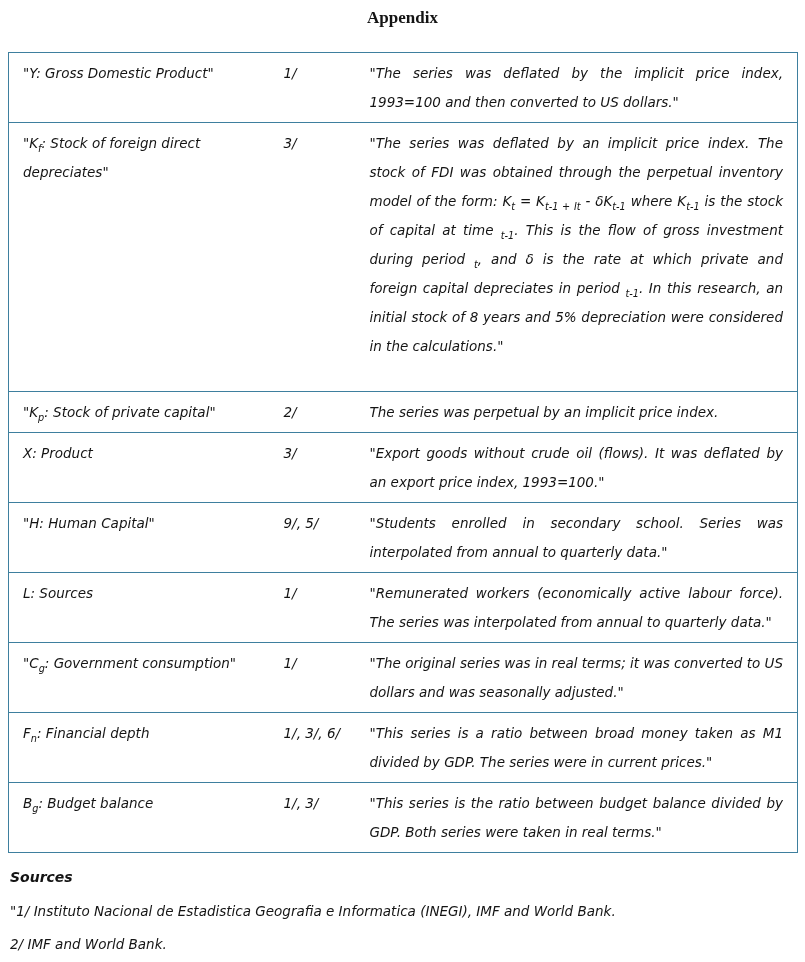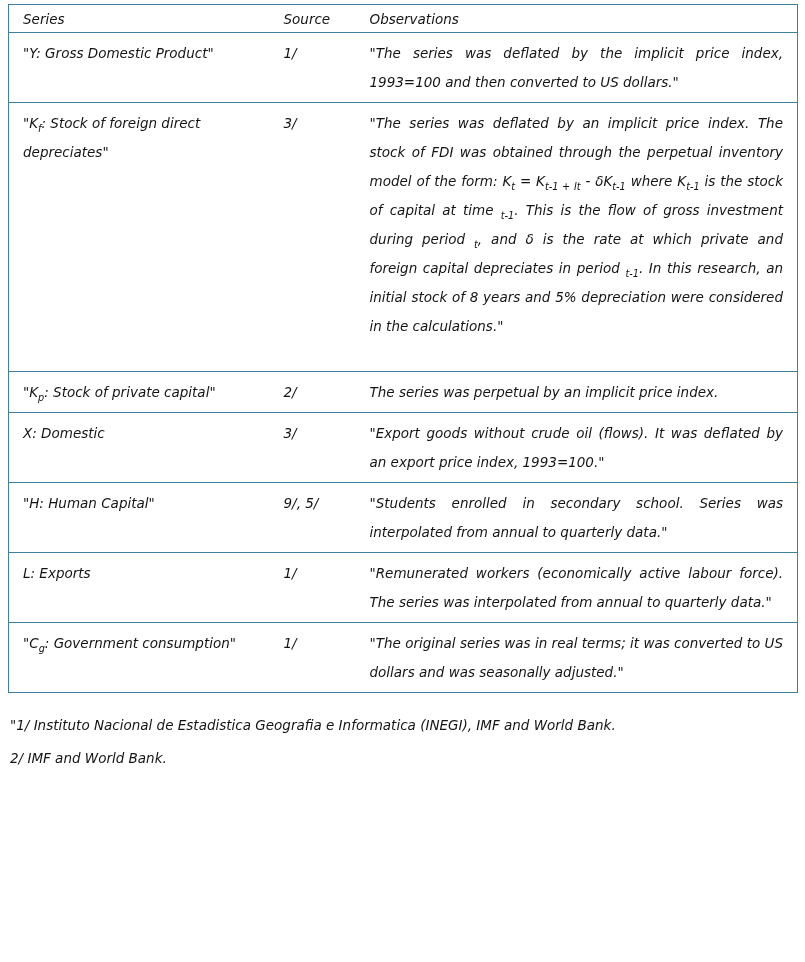--- a/index.html
+++ b/index.html
@@ -66,79 +66,86 @@
   .source-item {
     line-height: 33px;
     white-space: nowrap;
   }
 </style>
 </head>
 <body>
 
 <div class="page">
 
+  <div class="title">Appendix</div>
 
   <table class="appendix">
     <colgroup>
       <col class="c-series">
       <col class="c-source">
       <col class="c-obs">
     </colgroup>
     <tbody>
-        <tr>
-      <th>Series</th>
-      <th>Source</th>
-      <th>Observations</th>
-    </tr>
 
     <tr>
       <td class="series-cell"><span>"Y: Gross Domestic Product"</span></td>
       <td class="source-cell">1/</td>
       <td class="obs-cell"><span>"The series was deflated by the implicit price index, 1993=100 and then converted to US dollars."</span></td>
     </tr>
 
     <tr class="row-tall">
       <td class="series-cell"><span>"K</span><sub>f</sub><span>: Stock of foreign direct depreciates"</span></td>
       <td class="source-cell">3/</td>
       <td class="obs-cell"><span>"The series was deflated by an implicit price index. The stock of FDI was obtained through the perpetual inventory model of the form: K</span><sub>t</sub><span> = K</span><sub>t-1 + It</sub><span> - δK</span><sub>t-1</sub><span> where K</span><sub>t-1</sub><span> is the stock of capital at time </span><sub>t-1</sub><span>. This is the flow of gross investment during period </span><sub>t</sub><span>, and δ is the rate at which private and foreign capital depreciates in period </span><sub>t-1</sub><span>. In this research, an initial stock of 8 years and 5% depreciation were considered in the calculations."</span></td>
     </tr>
 
     <tr>
       <td class="series-cell"><span>"K</span><sub>p</sub><span>: Stock of private capital"</span></td>
       <td class="source-cell">2/</td>
       <td class="obs-cell"><span>The series was perpetual by an implicit price index.</span></td>
     </tr>
 
     <tr>
-      <td class="series-cell"><span>X: Domestic</span></td>
+      <td class="series-cell"><span>X: Product</span></td>
       <td class="source-cell">3/</td>
       <td class="obs-cell"><span>"Export goods without crude oil (flows). It was deflated by an export price index, 1993=100."</span></td>
     </tr>
 
     <tr>
       <td class="series-cell"><span>"H: Human Capital"</span></td>
       <td class="source-cell">9/, 5/</td>
       <td class="obs-cell"><span>"Students enrolled in secondary school. Series was interpolated from annual to quarterly data."</span></td>
     </tr>
 
     <tr>
-      <td class="series-cell"><span>L: Exports</span></td>
+      <td class="series-cell"><span>L: Sources</span></td>
       <td class="source-cell">1/</td>
       <td class="obs-cell"><span>"Remunerated workers (economically active labour force). The series was interpolated from annual to quarterly data."</span></td>
     </tr>
 
     <tr>
       <td class="series-cell"><span>"C</span><sub>g</sub><span>: Government consumption"</span></td>
       <td class="source-cell">1/</td>
       <td class="obs-cell"><span>"The original series was in real terms; it was converted to US dollars and was seasonally adjusted."</span></td>
     </tr>
 
+    <tr>
+      <td class="series-cell"><span>F</span><sub>n</sub><span>: Financial depth</span></td>
+      <td class="source-cell">1/, 3/, 6/</td>
+      <td class="obs-cell"><span>"This series is a ratio between broad money taken as M1 divided by GDP. The series were in current prices."</span></td>
+    </tr>
 
+    <tr>
+      <td class="series-cell"><span>B</span><sub>g</sub><span>: Budget balance</span></td>
+      <td class="source-cell">1/, 3/</td>
+      <td class="obs-cell"><span>"This series is the ratio between budget balance divided by GDP. Both series were taken in real terms."</span></td>
+    </tr>
   </tbody>
     </table>
 
   <div class="sources">
+    <div class="sources-heading">Sources</div>
     <div class="source-item">"1/ Instituto Nacional de Estadistica Geografia e Informatica (INEGI), IMF and World Bank.</div>
     <div class="source-item">2/ IMF and World Bank.</div>
 
   </div>
 
 </div>
 
 </body></html>

